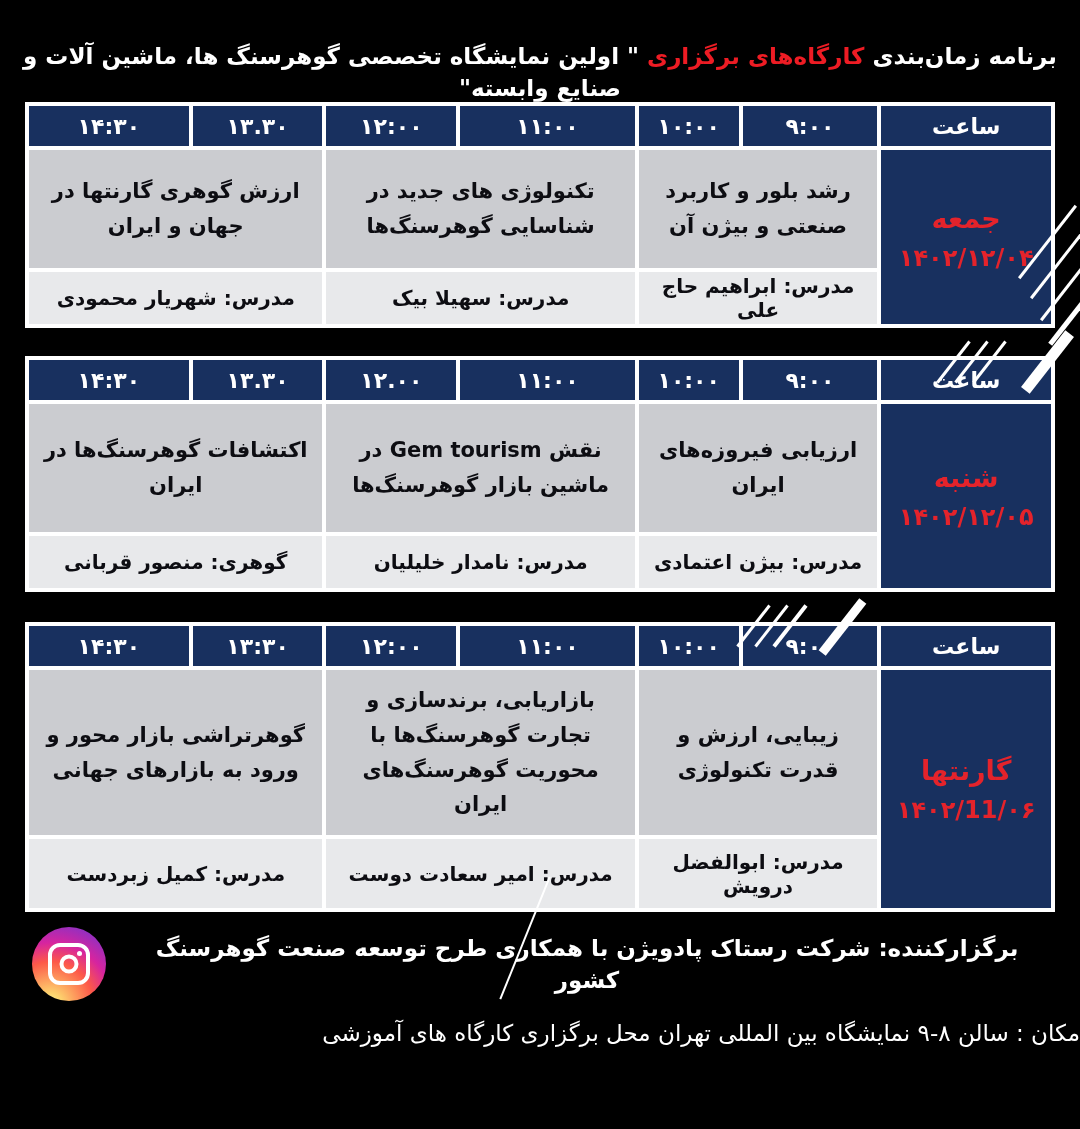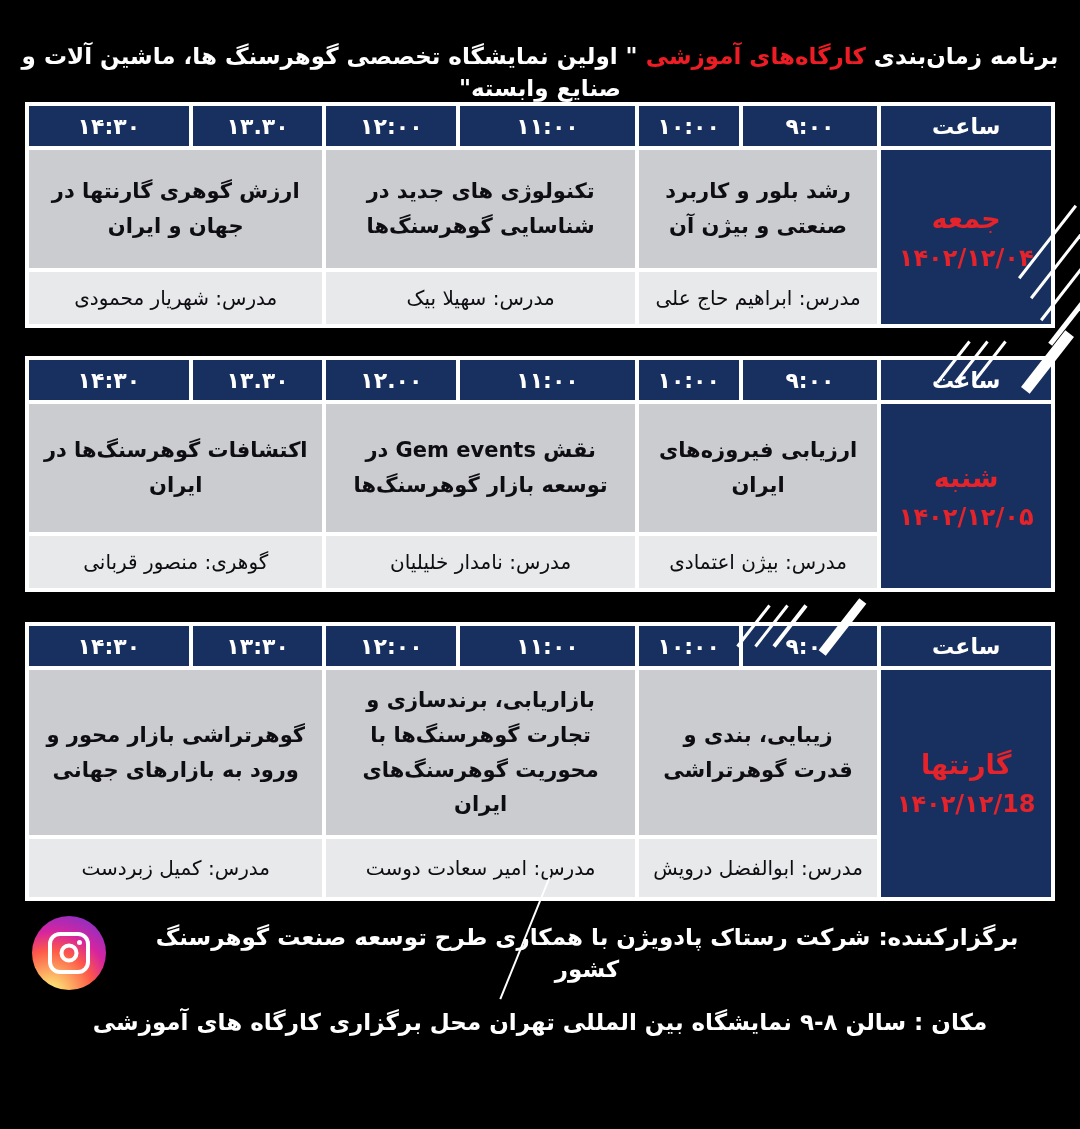--- a/index.html
+++ b/index.html
@@ -33,27 +33,27 @@
   .sched td.day {
     background:#18305f; color:#e4232b; font-weight:700; padding:1px 4px;
   }
   .sched td.day .day-name { font-size:27px; margin-bottom:10px; }
   .sched td.day .day-date { font-size:24px; }
   .sched td.ws {
     background:#cbccd0; color:#0d0d12; font-weight:700; font-size:21px;
     padding:6px 14px; line-height:1.65;
   }
   .sched td.ins {
-    background:#e8e9eb; color:#0d0d12; font-weight:400; font-size:20px;
+    background:#e8e9eb; color:#0d0d12; font-weight:700; font-size:20px;
     height:52px; padding:0 10px;
   }
   .t1 td.ws { height:118px; }
   .t2 td.ws { height:128px; }
   .t3 td.ws { height:165px; }
-  .t3 td.ins { height:58px; }
+  .t3 td.ins { height:69px; }
 
   
   .slash { position:absolute; background:#fff; transform:rotate(38deg); }
   .sA1 { left:1046px; top:196px;  width:3px;  height:92px; }
   .sA2 { left:1058px; top:216px;  width:3px;  height:92px; }
   .sA3 { left:1068px; top:238px;  width:3px;  height:92px; }
   .sA4 { left:1076px; top:262px;  width:5px;  height:92px; }
   .sB1 { left:952px;  top:336px;  width:3px;  height:52px; }
   .sB2 { left:970px;  top:336px;  width:3px;  height:52px; }
   .sB3 { left:988px;  top:336px;  width:3px;  height:52px; }
@@ -81,30 +81,30 @@
   .ig-dot { width:5px; height:5px; background:#fff; border-radius:50%; position:absolute; top:4px; right:4px; }
   .ig-handle {
     font-family:"Liberation Sans", sans-serif; font-size:32px; color:#ececec;
     margin-left:18px; white-space:nowrap;
   }
   .organizer {
     flex:1; direction:rtl; text-align:center; font-size:23px; font-weight:700;
     color:#fff; padding-right:10px; padding-left:30px; line-height:1.4;
   }
   .location {
-    direction:rtl; text-align:center; margin-top:16px;
-    font-size:23px; font-weight:700; color:#fff;
+    direction:rtl; text-align:right; margin-top:16px;
+    font-size:23px; font-weight:400; color:#fff;
   }
 </style>
 </head>
 <body>
 
 <div class="page">
 
-  <div class="title"><span>برنامه زمان‌بندی</span> <span class="red">کارگاه‌های آموزشی</span> <span>" اولین نمایشگاه تخصصی گوهرسنگ ها، ماشین آلات و صنایع وابسته"</span></div>
+  <div class="title"><span>برنامه زمان‌بندی</span> <span class="red">کارگاه‌های برگزاری</span> <span>" اولین نمایشگاه تخصصی گوهرسنگ ها، ماشین آلات و صنایع وابسته"</span></div>
 
   <table class="sched t1" dir="rtl">
     <colgroup>
       <col style="width:17%">
         <col style="width:13.5%">
         <col style="width:10%">
       <col style="width:17.5%">
         <col style="width:13%">
         <col style="width:13%">
         <col style="width:16%">
@@ -155,21 +155,21 @@
       <th>۱۲.۰۰</th>
       <th>۱۳.۳۰</th>
       <th>۱۴:۳۰</th>
     </tr>
     <tr>
       <td class="day" rowspan="2">
         <div class="day-name">شنبه</div>
         <div class="day-date">۱۴۰۲/۱۲/۰۵</div>
       </td>
       <td class="ws" colspan="2">ارزیابی فیروزه‌های ایران</td>
-      <td class="ws" colspan="2">نقش Gem events در توسعه بازار گوهرسنگ‌ها</td>
+      <td class="ws" colspan="2">نقش Gem tourism در ماشین بازار گوهرسنگ‌ها</td>
       <td class="ws" colspan="2">اکتشافات گوهرسنگ‌ها در ایران</td>
     </tr>
     <tr>
       <td class="ins" colspan="2">مدرس: بیژن اعتمادی</td>
       <td class="ins" colspan="2">مدرس: نامدار خلیلیان</td>
       <td class="ins" colspan="2">گوهری: منصور قربانی</td>
     </tr>
   </tbody>
     </table>
 
@@ -189,23 +189,23 @@
       <th>۹:۰۰</th>
       <th>۱۰:۰۰</th>
       <th>۱۱:۰۰</th>
       <th>۱۲:۰۰</th>
       <th>۱۳:۳۰</th>
       <th>۱۴:۳۰</th>
     </tr>
     <tr>
       <td class="day" rowspan="2">
         <div class="day-name">گارنتها</div>
-        <div class="day-date">۱۴۰۲/۱۲/18</div>
+        <div class="day-date">۱۴۰۲/11/۰۶</div>
       </td>
-      <td class="ws" colspan="2">زیبایی، بندی و قدرت گوهرتراشی</td>
+      <td class="ws" colspan="2">زیبایی، ارزش و قدرت تکنولوژی</td>
       <td class="ws" colspan="2">بازاریابی، برندسازی و تجارت گوهرسنگ‌ها با محوریت گوهرسنگ‌های ایران</td>
       <td class="ws" colspan="2">گوهرتراشی بازار محور و ورود به بازارهای جهانی</td>
     </tr>
     <tr>
       <td class="ins" colspan="2">مدرس: ابوالفضل درویش</td>
       <td class="ins" colspan="2">مدرس: امیر سعادت دوست</td>
       <td class="ins" colspan="2">مدرس: کمیل زبردست</td>
     </tr>
   </tbody>
     </table>

